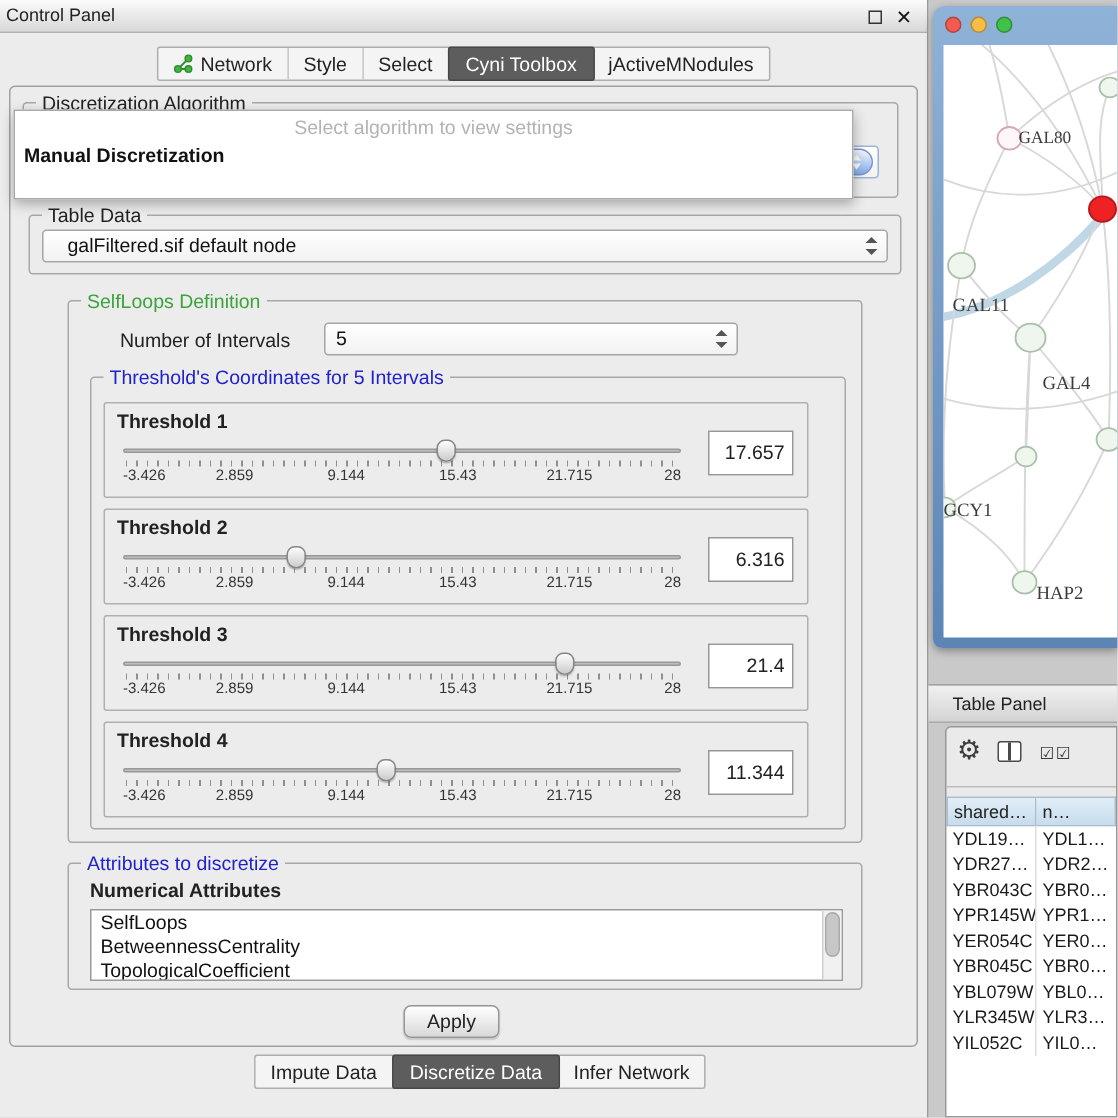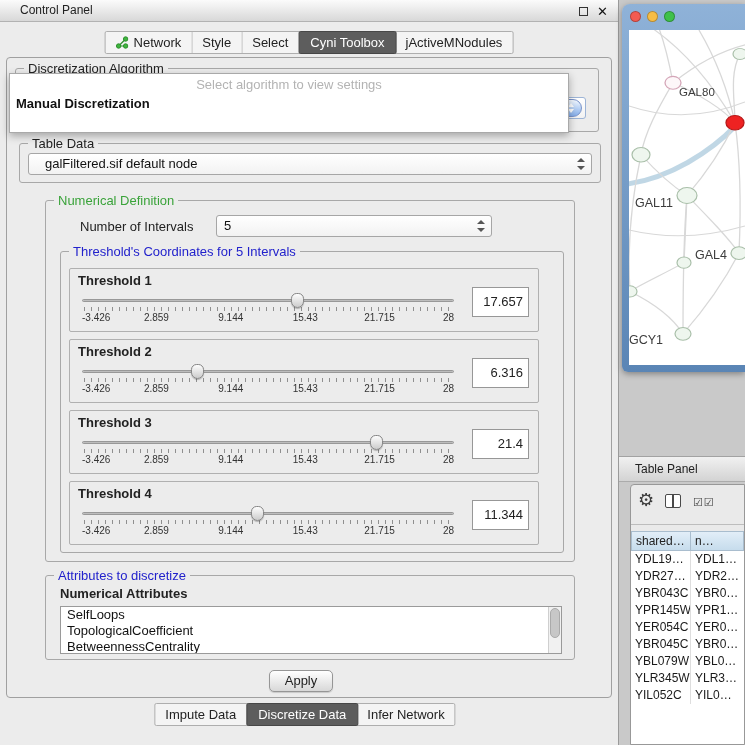--- a/index.html
+++ b/index.html
@@ -8,35 +8,35 @@
     font-family: "Liberation Sans", "DejaVu Sans", sans-serif;
     background:#c9c9c9; position:relative; overflow:hidden;
     width:745px; height:745px; font-size:13px; color:#222;
   }
 
   
   .control-window { position:absolute; left:0; top:0; width:619px; height:745px;
     background:#ececec; border-right:1px solid #9a9a9a; }
   .cp-titlebar { position:absolute; left:0; top:0; width:100%; height:22px;
     background:linear-gradient(#fbfbfb,#d8d8d8); border-bottom:1px solid #b2b2b2;
-    font-size:12px; line-height:21px; padding-left:20px; color:#222; }
+    font-size:12px; line-height:21px; padding-left:4px; color:#222; }
   .win-btns { position:absolute; right:10px; top:0; height:22px; display:flex; gap:9px; align-items:center; }
   .win-btn-min { width:9px; height:9px; border:1.5px solid #333; background:transparent; }
   .win-btn-close { font-size:13px; font-weight:bold; color:#111; line-height:1; }
 
   
   .tabstrip { position:absolute; display:flex; align-items:stretch; height:23px;
     background:#f4f4f4; border:1px solid #aeaeae; border-radius:2px; font-size:13px; }
   .tabstrip .tab { display:flex; align-items:center; gap:5px; padding:0 10px;
     border-right:1px solid #c6c6c6; color:#222; white-space:nowrap; }
   .tabstrip .tab:last-child { border-right:none; }
   .tabstrip .tab.selected { background:#5d5d5d; color:#fff; margin:-1px;
     border:1px solid #474747; border-radius:2px; padding:0 11px; }
   .top-strip { top:31px; left:309px; transform:translateX(-50%); }
-  .bottom-strip { top:703px; left:305px; transform:translateX(-50%);justify-content:center; }
+  .bottom-strip { top:703px; left:320px; transform:translateX(-50%);justify-content:center; }
 
   
   .cp-body { position:absolute; left:6px; top:57px; width:606px; height:641px;
     border:1px solid #a0a0a0; border-radius:4px; background:#ececec; }
 
   .fieldset { position:absolute; border:1px solid #a8a8a8; border-radius:3px; }
   .legend { position:absolute; top:-8px; left:8px; background:#ececec; padding:0 4px;
     font-size:13px; white-space:nowrap; }
   .legend.green { color:#3aa33a; }
   .legend.blue { color:#2222cc; }
@@ -100,23 +100,23 @@
   .list-scrollbar { position:absolute; right:0; top:0; bottom:0; width:13px;
     background:#f1f1f1; border-left:1px solid #cfcfcf; }
   .list-scroll-thumb { position:absolute; left:1px; right:1px; top:1px; height:30px;
     background:#c7c7c7; border:1px solid #aaa; border-radius:6px; }
 
   .push-button { position:absolute; background:linear-gradient(#ffffff,#d8d8d8);
     border:1px solid #969696; border-radius:5px; font-size:13px; text-align:center;
     line-height:20px; box-shadow:0 1px 1px rgba(0,0,0,.15); }
 
   
-  .network-window { position:absolute; left:622px; top:4px; width:123px; height:368px;
+  .network-window { position:absolute; left:622px; top:4px; width:123px; height:428px;
     background:linear-gradient(#8fb2d8,#5a85b5); border-radius:8px 0 0 6px;
-    box-shadow:0 2px 6px rgba(0,0,0,.35); }
+    box-shadow:0 2px 6px rgba(0,0,0,.35);font-family:Liberation Serif, serif; }
   .traffic { position:absolute; top:7px; left:8px; display:flex; gap:6px; }
   .tl { width:11px; height:11px; border-radius:50%; border:1px solid rgba(0,0,0,.25); }
   .tl.red { background:#f35b51; } .tl.yellow { background:#f7bd45; } .tl.green { background:#3fc14a; }
   .net-canvas { position:absolute; left:7px; top:26px; right:0; bottom:7px; background:#fff; overflow:hidden; }
   .net-canvas svg { position:absolute; left:0; top:0; width:100%; height:100%; }
   .node-label { position:absolute; font-size:11.5px; color:#3c3c3c; white-space:nowrap; }
 
   .table-panel-bar { position:absolute; left:619px; top:456px; width:126px; height:26px;
     background:linear-gradient(#f1f1f1,#d3d3d3); border-top:1px solid #a2a2a2;
     border-bottom:1px solid #ababab; font-size:12px; line-height:25px; padding-left:16px; color:#222; }
@@ -198,21 +198,21 @@
 
     <div class="fieldset" style="left:12px; top:85px; width:582px; height:40px;">
       <div class="legend">Table Data</div>
       <div class="combo" style="left:8px; top:9px; width:564px;padding-left:16px;">
         <span>galFiltered.sif default node</span>
         <div class="spin"></div>
       </div>
     </div>
 
     <div class="fieldset" style="left:38px; top:142px; width:530px; height:362px;">
-      <div class="legend green">Numerical Definition</div>
+      <div class="legend green">SelfLoops Definition</div>
 
       <div style="position:absolute; left:34px; top:18px; font-weight:normal;">Number of Intervals</div>
       <div class="combo" style="left:170px; top:14px; width:276px;">
         <span>5</span>
         <div class="spin"></div>
       </div>
 
       <div class="fieldset" style="left:14px; top:50px; width:504px; height:302px;">
         <div class="legend blue">Threshold's Coordinates for 5 Intervals</div>
 
@@ -288,22 +288,22 @@
           <div class="value-box">11.344</div>
         </div>
       </div>
     </div>
 
     <div class="fieldset" style="left:38px; top:517px; width:530px; height:85px;">
       <div class="legend blue">Attributes to discretize</div>
       <div class="attr-label">Numerical Attributes</div>
       <div class="attr-list">
         <div class="attr-item">SelfLoops</div>
+        <div class="attr-item">BetweennessCentrality</div>
         <div class="attr-item">TopologicalCoefficient</div>
-        <div class="attr-item">BetweennessCentrality</div>
         <div class="list-scrollbar">
           <div class="list-scroll-thumb"></div>
         </div>
       </div>
     </div>
 
     <div class="push-button" style="left:262px; top:612px; width:64px; height:22px;">Apply</div>
   </div>
 
   <div class="tabstrip bottom-strip">

